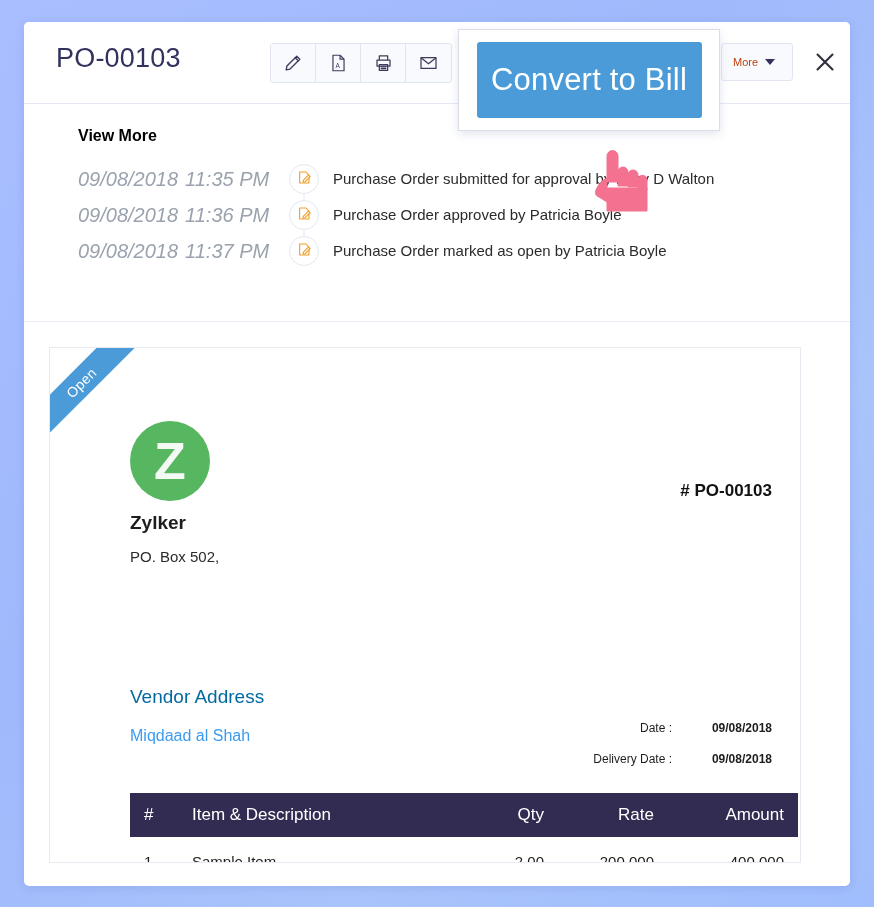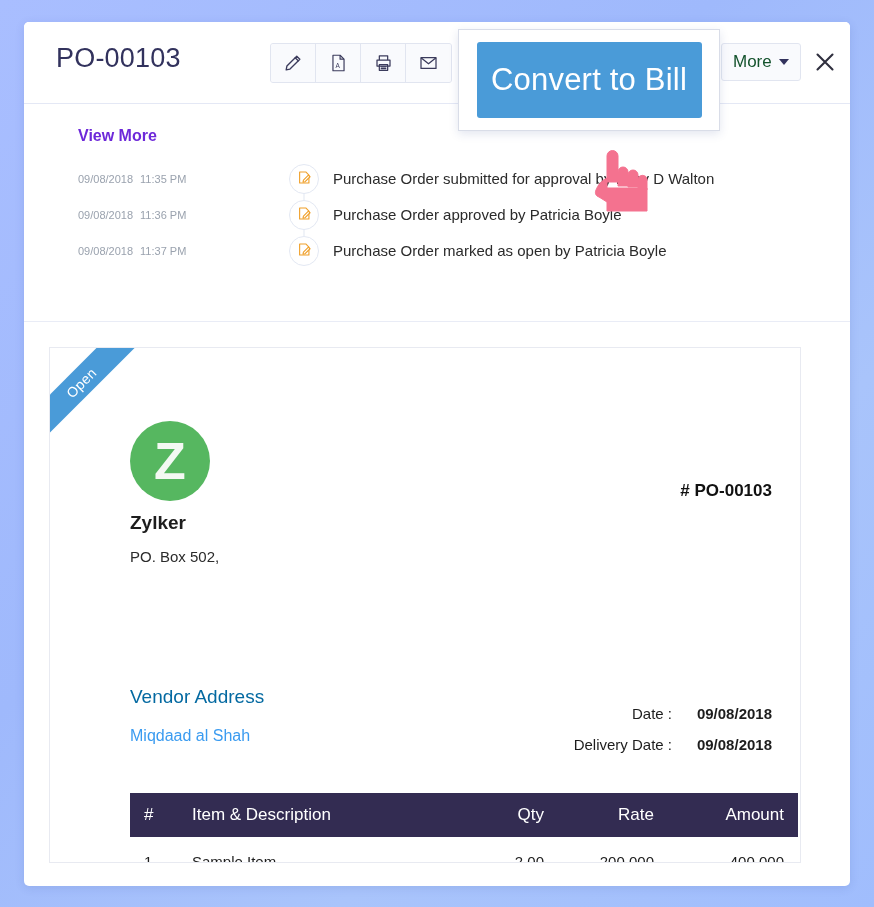--- a/index.html
+++ b/index.html
@@ -80,22 +80,22 @@
     top: 21px;
     height: 38px;
     min-width: 72px;
     padding: 0 11px;
     display: flex;
     align-items: center;
     gap: 7px;
     border: 1px solid #e1e5f0;
     border-radius: 3px;
     background: #f9fafd;
-    color: #14532d;
-    font-size: 17px;
+    color: #c2410c;
+    font-size: 11px;
     cursor: pointer;
   }
   .caret-down {
     width: 0; height: 0;
     border-left: 5px solid transparent;
     border-right: 5px solid transparent;
     border-top: 6px solid #32325d;
   }
 
   #close-btn {
@@ -152,37 +152,38 @@
   #timeline-section {
     position: relative;
     height: 218px;
     border-bottom: 1px solid #e9ecf6;
   }
 
   #view-more {
     position: absolute;
     left: 54px;
     top: 23px;
-    color: #6d28d9;
+    color: #000000;
     font-size: 16px;
     font-weight: bold;
     cursor: pointer;
   }
 
   #tl-dates {
     position: absolute;
     left: 54px;
     top: 57px;
   }
   .tl-date {
     height: 36px;
     line-height: 36px;
-    font-size: 11px;
+    font-size: 20px;
     color: #9aa2ae;
     white-space: nowrap;
+    font-style: italic;
   }
   .tl-date .tl-time { margin-left: 7px; }
 
   #tl-rail {
     position: absolute;
     left: 262px;
     top: 57px;
     width: 36px;
   }
   .tl-node {
@@ -336,22 +337,22 @@
     left: 80px;
     top: 379px;
     font-size: 16px;
     color: #3a9bf0;
     cursor: pointer;
   }
 
   #date-block {
     position: absolute;
     right: 28px;
-    top: 357px;
-    font-size: 15px;
+    top: 373px;
+    font-size: 12px;
     color: #1d1d1d;
   }
   .date-row {
     display: flex;
     justify-content: flex-end;
     align-items: baseline;
     height: 31px;
   }
   .date-row .dlabel { color: #1d1d1d; }
   .date-row .dval { font-weight: bold; width: 100px; text-align: right; }

